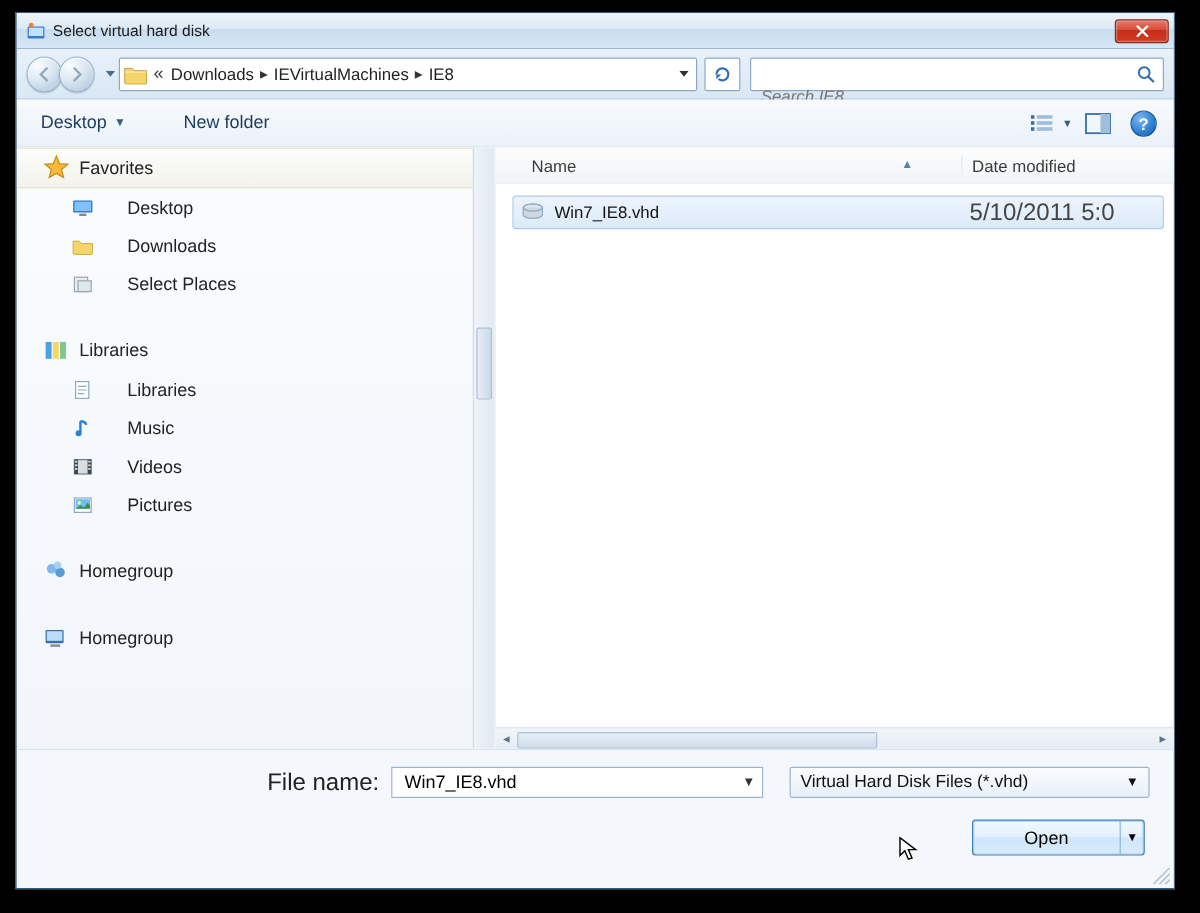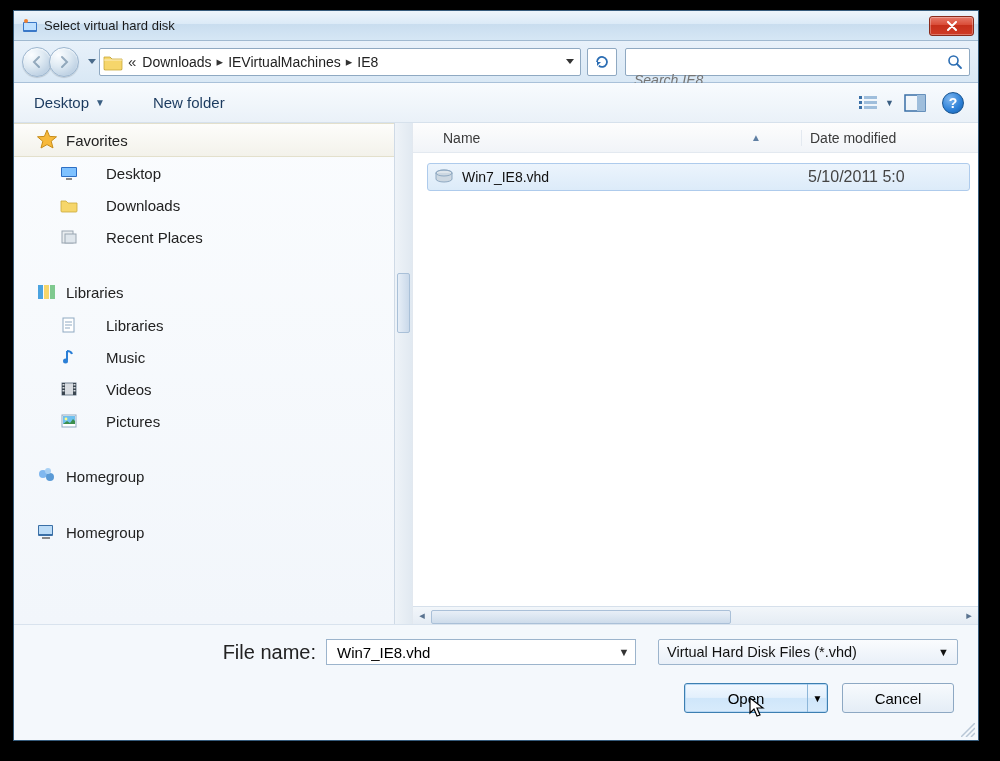--- a/index.html
+++ b/index.html
@@ -116,21 +116,21 @@
   .col-date { flex:1; padding-left:8px; border-left:1px solid #e3e9f0; }
   .filelist { flex:1; overflow:hidden; position:relative; }
   .file-row {
     position:absolute; left:14px; right:8px; top:10px; height:28px;
     display:flex; align-items:center;
     background: linear-gradient(to bottom,#ecf4fc,#dcebf9);
     border:1px solid #aecbec; border-radius:3px;
   }
   .file-row .ficon { width:20px; height:18px; margin:0 8px 0 6px; }
   .file-row .fname { font-size:14px; color:#111; flex:0 0 346px; }
-  .file-row .fdate { font-size:16px; color:#444; }
+  .file-row .fdate { font-size:20px; color:#444; }
   .hscrollrow {
     height:18px; display:flex; align-items:center;
     background: linear-gradient(to bottom,#f2f6fa,#e5ecf4);
     border-top:1px solid #d6e0eb;
   }
   .harrow { width:18px; height:18px; display:flex; align-items:center; justify-content:center; color:#5a7390; font-size:11px; }
   .htrack { flex:1; position:relative; height:14px; margin-top:2px; }
   .hthumb {
     position:absolute; left:0; width:300px; top:0; height:14px;
     background: linear-gradient(to bottom,#e8eff7,#cedceb);
@@ -300,21 +300,21 @@
             <svg class="ico16" viewBox="0 0 18 18">
                 <path d="M1 5 h5 l2 2 h9 v8 a1 1 0 0 1 -1 1 H2 a1 1 0 0 1 -1 -1 Z" fill="#f6d66b" stroke="#caa93a" stroke-width=".8"></path>
               </svg>
             <span>Downloads</span>
           </div>
           <div class="tree-item">
             <svg class="ico16" viewBox="0 0 18 18">
                 <rect x="2" y="3" width="11" height="12" fill="#e8ecef" stroke="#9aa6b2"></rect>
                 <rect x="5" y="6" width="11" height="9" fill="#dfe6ec" stroke="#9aa6b2"></rect>
               </svg>
-            <span>Recent Places</span>
+            <span>Select Places</span>
           </div>
         </div>
 
         <div class="tree-group">
           <div class="tree-head">
             <svg class="ico20" viewBox="0 0 22 22">
                 <rect x="2" y="4" width="5" height="14" fill="#4aa3e0"></rect>
                 <rect x="8" y="4" width="5" height="14" fill="#f6d66b"></rect>
                 <rect x="14" y="4" width="5" height="14" fill="#7fc98f"></rect>
               </svg>
@@ -428,23 +428,20 @@
       <div class="filter">
         <span>Virtual Hard Disk Files (*.vhd)</span>
         <span class="dd">▼</span>
       </div>
     </div>
     <div class="btnrow">
       <div class="btn open">
         <span>Open</span>
         <span class="split">▼</span>
       </div>
-      <div class="btn cancel">
-        <span>Cancel</span>
-      </div>
     </div>
     <svg class="cursor" style="left:735px; top:72px" viewBox="0 0 18 22">
       <path d="M1 1 L1 16 L5 12 L8 19 L11 18 L8 11 L14 11 Z" fill="#fff" stroke="#000" stroke-width="1.2"></path>
     </svg>
     <svg class="resize-grip" viewBox="0 0 14 14">
       <path d="M14 0 L0 14 M14 5 L5 14 M14 10 L10 14" stroke="#7f98b1" stroke-width="1.5"></path>
     </svg>
   </div>
 
 </div>

